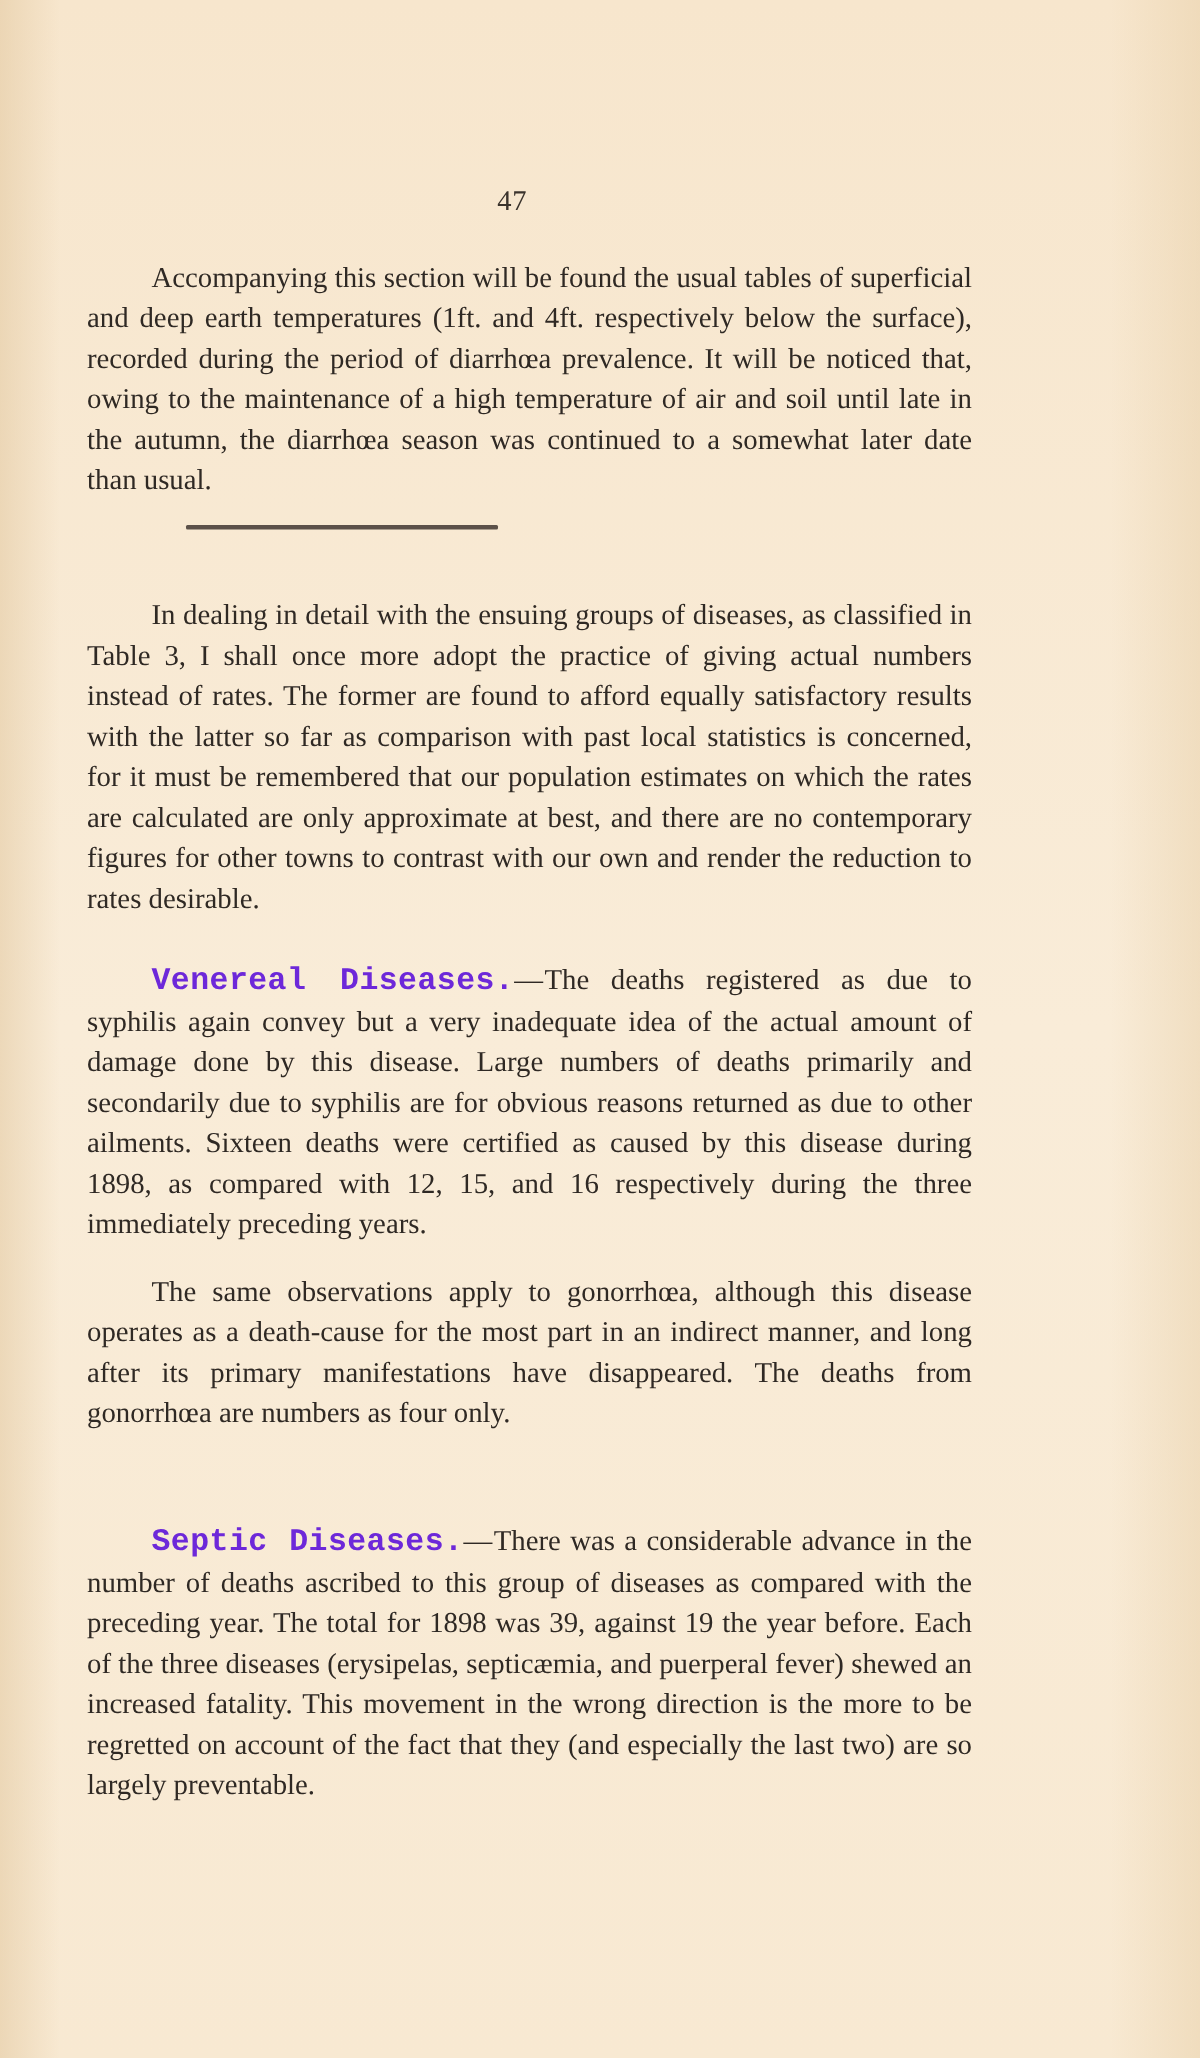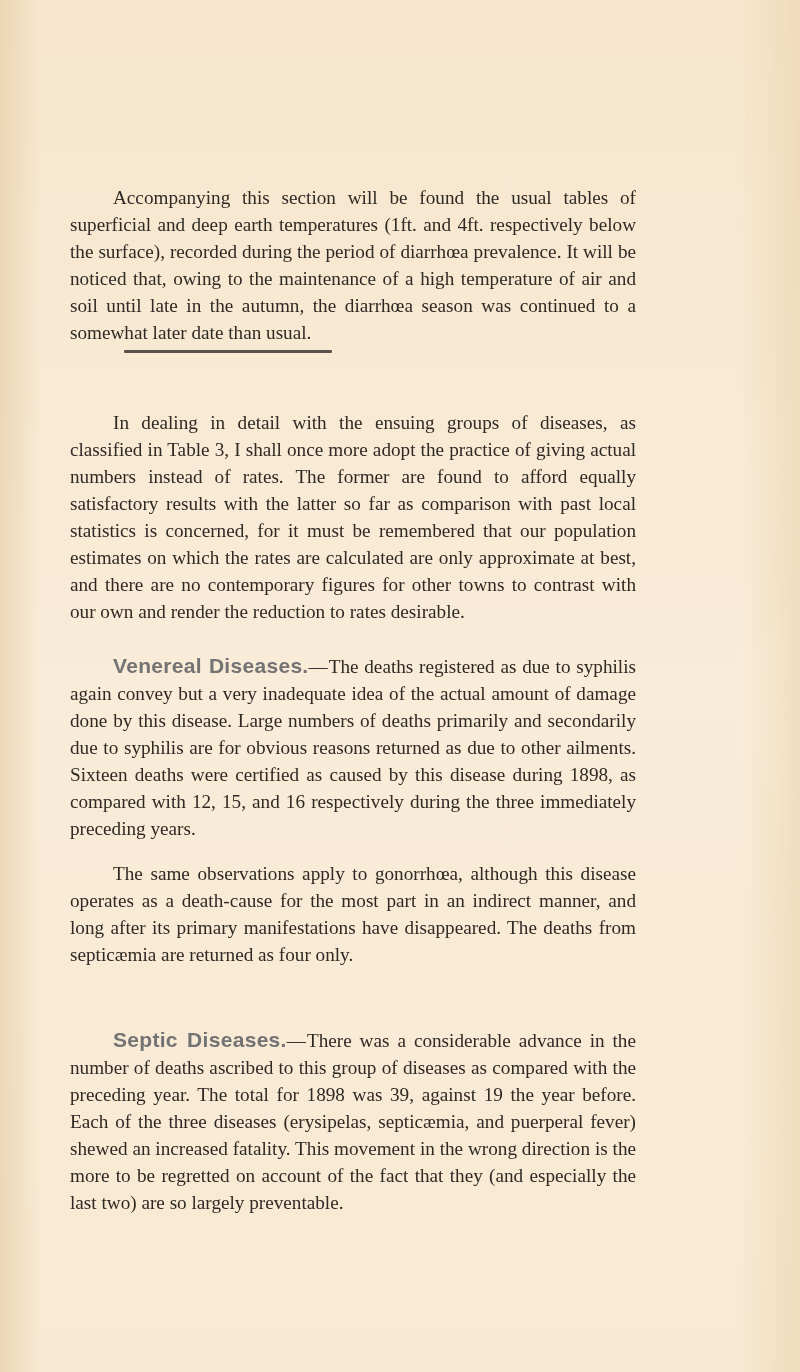--- a/index.html
+++ b/index.html
@@ -38,70 +38,71 @@
     position: absolute;
     left: 58px;
     width: 590px;
     font-size: 19.2px;
     line-height: 27px;
     text-align: justify;
     text-align-last: left;
     color: #2f2924;
   }
   .para {
-    margin: 12px;
+    margin: 0;
     text-indent: 43px;
   }
   #p1 { top: 172px; }
   .divider {
     position: absolute;
     top: 350px;
     left: 124px;
     width: 208px;
     height: 3px;
     background: #4a403a;
     border-radius: 1px;
     opacity: 0.9;
   }
   #p2 { top: 397px; }
   #p3 { top: 640px; }
   #p4 { top: 848px; }
   #p5 { top: 1014px; }
   .heading-run {
-    font-family: Liberation Sans, sans-serif;
+    font-family: Liberation Mono, monospace;
     font-weight: bold;
     font-size: 21px;
     letter-spacing: 0.3px;
-    color: #737373;
+    color: #6d28d9;
   }
   .dash {
     margin-right: 1px;
   }
 </style>
 </head>
 <body>
 
 <div class="page">
 
+  <div class="page-number">47</div>
 
   <div class="text-block" id="p1">
     <p class="para">Accompanying this section will be found the usual tables of superficial and deep earth temperatures (1ft. and 4ft. respectively below the surface), recorded during the period of diarrhœa prevalence. It will be noticed that, owing to the maintenance of a high temperature of air and soil until late in the autumn, the diarrhœa season was continued to a somewhat later date than usual.</p>
   </div>
 
   <div class="divider"></div>
 
   <div class="text-block" id="p2">
     <p class="para">In dealing in detail with the ensuing groups of diseases, as classified in Table 3, I shall once more adopt the practice of giving actual numbers instead of rates. The former are found to afford equally satisfactory results with the latter so far as comparison with past local statistics is concerned, for it must be remembered that our population estimates on which the rates are calculated are only approximate at best, and there are no contemporary figures for other towns to contrast with our own and render the reduction to rates desirable.</p>
   </div>
 
   <div class="text-block" id="p3">
     <p class="para"><span class="heading-run">Venereal Diseases.</span><span class="dash">—</span><span>The deaths registered as due to syphilis again convey but a very inadequate idea of the actual amount of damage done by this disease. Large numbers of deaths primarily and secondarily due to syphilis are for obvious reasons returned as due to other ailments. Sixteen deaths were certified as caused by this disease during 1898, as compared with 12, 15, and 16 respectively during the three immediately preceding years.</span></p>
   </div>
 
   <div class="text-block" id="p4">
-    <p class="para">The same observations apply to gonorrhœa, although this disease operates as a death-cause for the most part in an indirect manner, and long after its primary manifestations have disappeared. The deaths from septicæmia are returned as four only.</p>
+    <p class="para">The same observations apply to gonorrhœa, although this disease operates as a death-cause for the most part in an indirect manner, and long after its primary manifestations have disappeared. The deaths from gonorrhœa are numbers as four only.</p>
   </div>
 
   <div class="text-block" id="p5">
     <p class="para"><span class="heading-run">Septic Diseases.</span><span class="dash">—</span><span>There was a considerable advance in the number of deaths ascribed to this group of diseases as compared with the preceding year. The total for 1898 was 39, against 19 the year before. Each of the three diseases (erysipelas, septicæmia, and puerperal fever) shewed an increased fatality. This movement in the wrong direction is the more to be regretted on account of the fact that they (and especially the last two) are so largely preventable.</span></p>
   </div>
 
 </div>
 
 </body></html>

